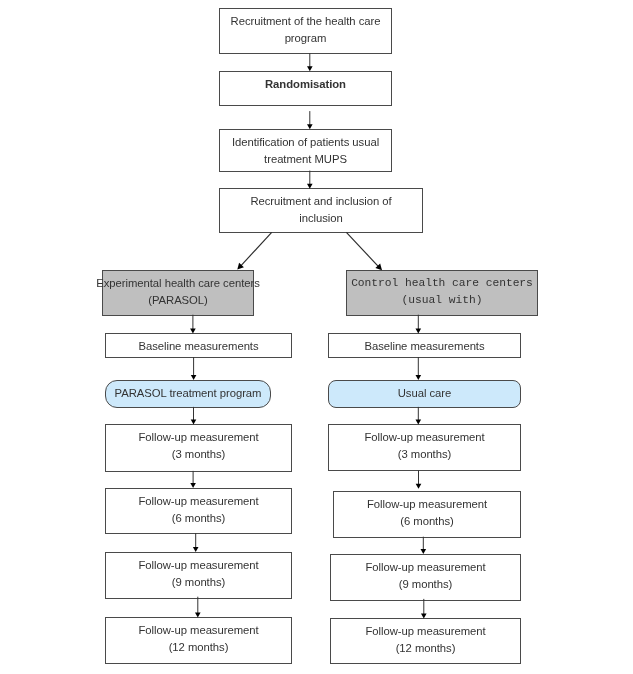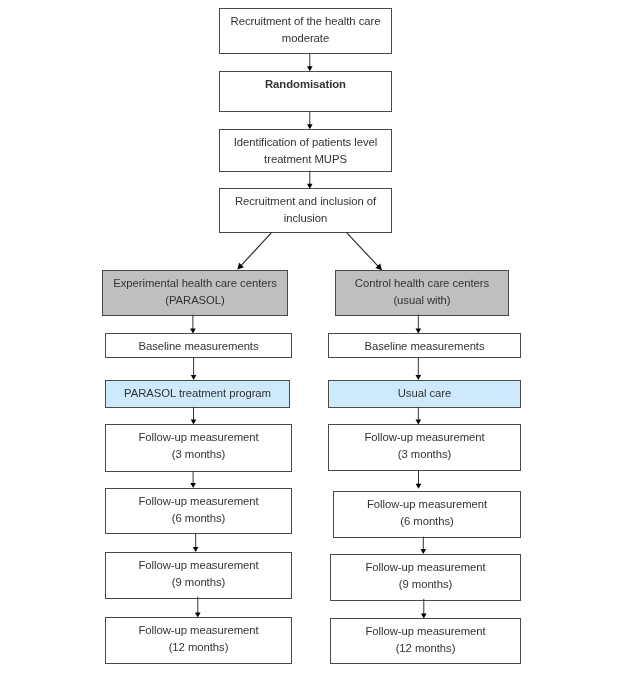--- a/index.html
+++ b/index.html
@@ -47,60 +47,60 @@
     overflow: visible;
   }
 </style>
 </head>
 <body>
 
 <div id="flowchart">
 
   <div class="node" style="left:219px; top:8px; width:173px; height:46px;">
     <span class="ln">Recruitment of the health care</span>
-    <span class="ln">moderate</span>
+    <span class="ln">program</span>
   </div>
 
-  <div class="node" style="left:219px; top:71px; width:173px; height:41px;">
+  <div class="node" style="left:219px; top:71px; width:173px; height:35px;">
     <span class="ln bold">Randomisation</span>
   </div>
 
   <div class="node" style="left:219px; top:129px; width:173px; height:43px;">
-    <span class="ln">Identification of patients level</span>
+    <span class="ln">Identification of patients usual</span>
     <span class="ln">treatment MUPS</span>
   </div>
 
-  <div class="node" style="left:219px; top:188px; width:173px; height:45px;">
+  <div class="node" style="left:219px; top:188px; width:204px; height:45px;">
     <span class="ln">Recruitment and inclusion of</span>
     <span class="ln">inclusion</span>
   </div>
 
-  <div class="node gray" style="left:102px; top:270px; width:186px; height:46px;">
+  <div class="node gray" style="left:102px; top:270px; width:152px; height:46px;">
     <span class="ln">Experimental health care centers</span>
     <span class="ln">(PARASOL)</span>
   </div>
 
-  <div class="node gray" style="left:335px; top:270px; width:174px; height:46px;">
+  <div class="node gray" style="left:346px; top:270px; width:192px; height:46px;font-family:Liberation Mono, monospace;">
     <span class="ln">Control health care centers</span>
     <span class="ln">(usual with)</span>
   </div>
 
   <div class="node" style="left:105px; top:333px; width:187px; height:25px;">
     <span class="ln">Baseline measurements</span>
   </div>
 
   <div class="node" style="left:328px; top:333px; width:193px; height:25px;">
     <span class="ln">Baseline measurements</span>
   </div>
 
-  <div class="node blue" style="left:105px; top:380px; width:185px; height:28px;">
+  <div class="node blue" style="left:105px; top:380px; width:166px; height:28px;border-radius:12px;">
     <span class="ln">PARASOL treatment program</span>
   </div>
 
-  <div class="node blue" style="left:328px; top:380px; width:193px; height:28px;">
+  <div class="node blue" style="left:328px; top:380px; width:193px; height:28px;border-radius:8px;">
     <span class="ln">Usual care</span>
   </div>
 
   <div class="node" style="left:105px; top:424px; width:187px; height:48px;">
     <span class="ln">Follow-up measurement</span>
     <span class="ln">(3 months)</span>
   </div>
 
   <div class="node" style="left:105px; top:488px; width:187px; height:46px;">
     <span class="ln">Follow-up measurement</span>

